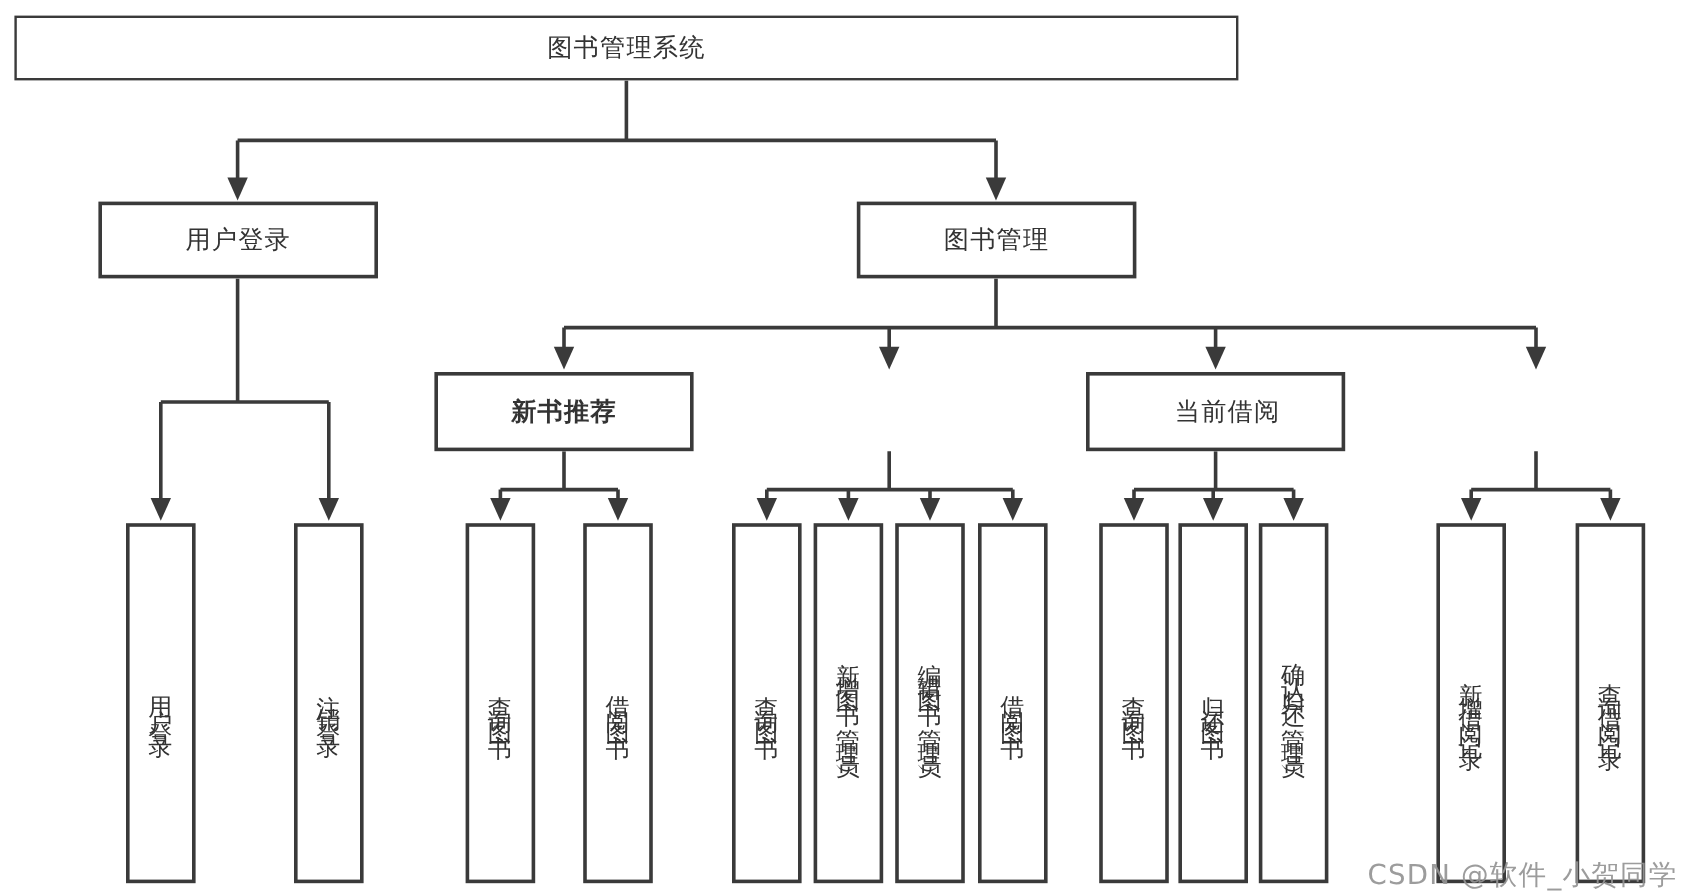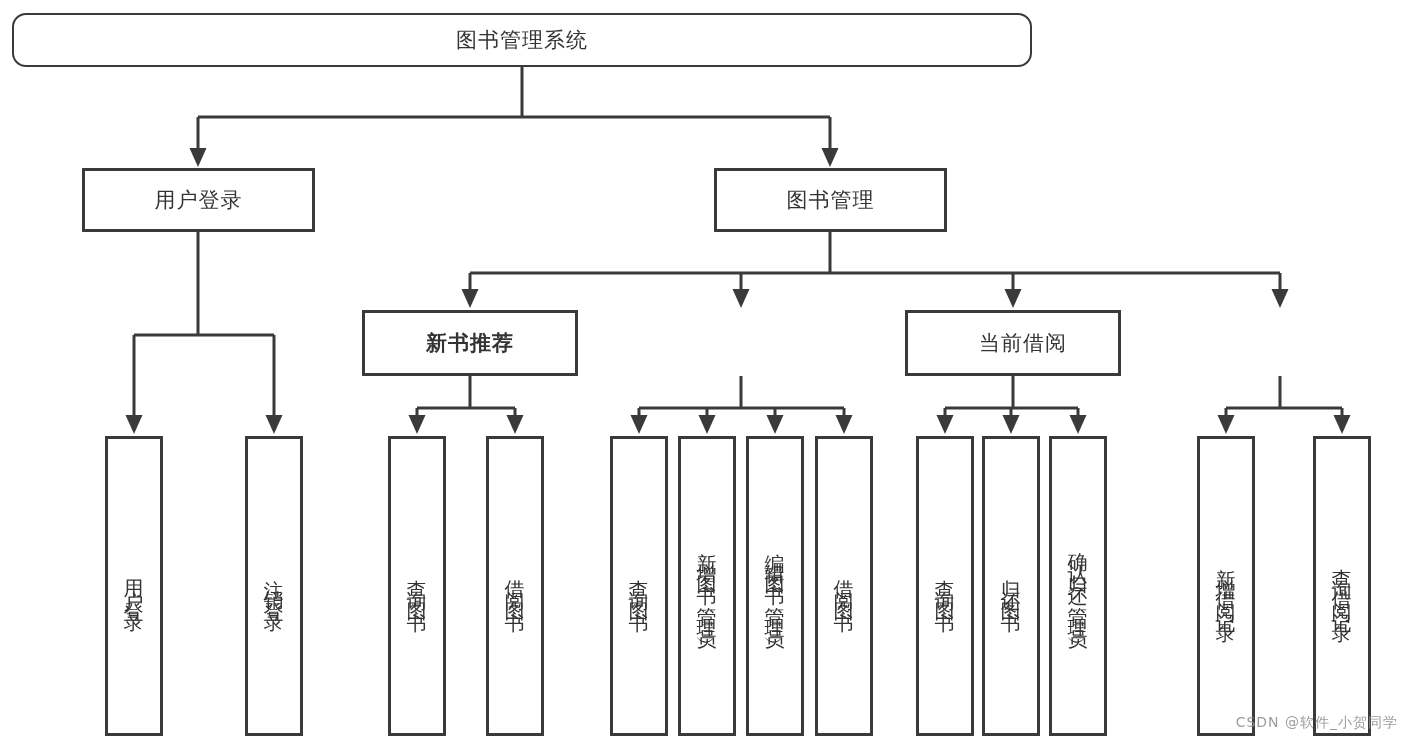--- a/index.html
+++ b/index.html
@@ -15,38 +15,38 @@
   }
   svg.connectors path { stroke:#3a3a3a; stroke-width:3; fill:none; }
   svg.connectors polygon { fill:#3a3a3a; stroke:none; }
   .box {
     position:absolute;
     box-sizing:border-box;
     background:#ffffff;
     border:3px solid #3a3a3a;
     display:flex; align-items:center; justify-content:center;
   }
-  .box.root { border-width:2px;border-radius:14px; }
+  .box.root { border-width:2px; }
   .hlabel {
     font-size:21px; color:#333333; letter-spacing:1px; white-space:nowrap;
   }
   .leaf { border-width:3px; }
   .vtext {
     writing-mode:vertical-rl;
     text-orientation:mixed;
     font-size:20px;
     letter-spacing:11px;
     color:#333333;
     line-height:1;
     white-space:nowrap;
   }
   .watermark {
     position:absolute;
     right:7px; top:714px;
-    font-size:14px;
+    font-size:23px;
     color:rgba(148,148,148,0.92);
     letter-spacing:1px;
     z-index:5;
     white-space:nowrap;
   }
 </style>
 </head>
 <body>
 
 <div class="canvas">

